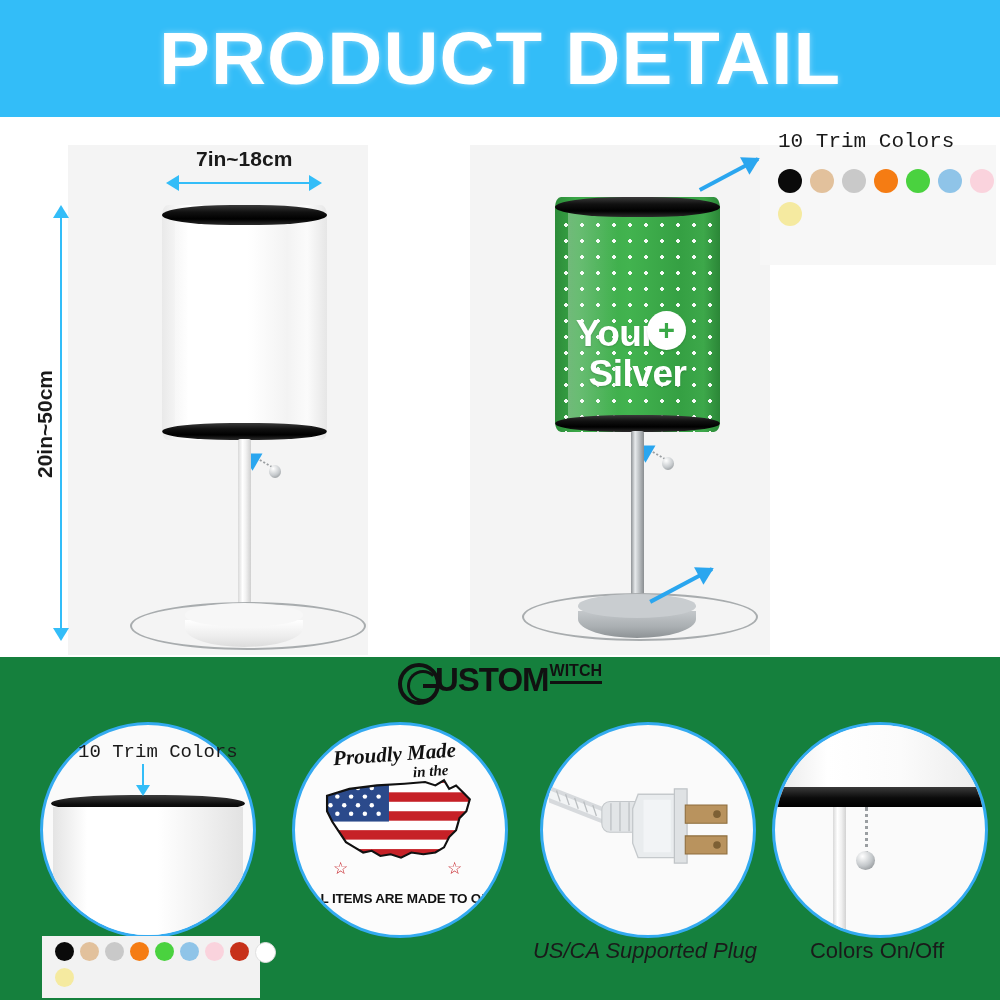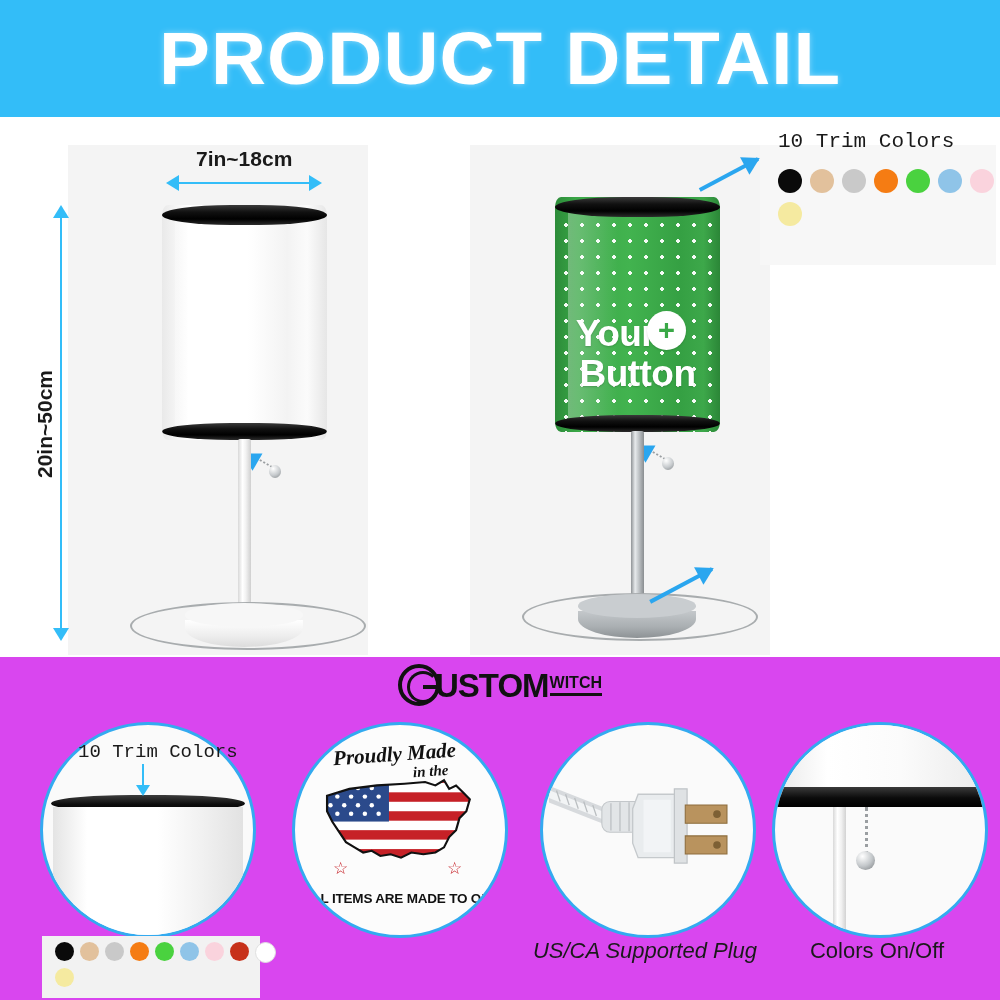--- a/index.html
+++ b/index.html
@@ -2,21 +2,21 @@
 <html><head>
 <meta charset="utf-8">
 <style>
   html,body{margin:0;padding:0;}
   body{
     width:1000px;height:1000px;overflow:hidden;
     background:#ffffff;
     font-family:"Liberation Sans", sans-serif;
     position:relative;
   }
-  .stage{position:absolute;inset:0;background:#d946ef;}
+  .stage{position:absolute;inset:0;background:#15803d;}
 
   
   .banner{
     position:absolute;left:0;top:0;width:1000px;height:117px;
     background:#33bdf8;
     display:flex;align-items:center;justify-content:center;
   }
   .banner-title{
     color:#ffffff;
     font-size:74px;
@@ -126,21 +126,21 @@
 
   
   .callout-label{position:absolute;color:#1a1a1a;font-size:19px;white-space:nowrap;
     font-family:Liberation Mono, monospace;}
   .swatch{border-radius:50%;display:inline-block;}
   .swatch-row{position:absolute;display:flex;gap:8px;}
 
   
   .logo{
     position:absolute;left:0;right:0;top:663px;height:44px;
-    display:flex;align-items:center;justify-content:center;gap:0px;
+    display:flex;align-items:flex-start;justify-content:center;gap:0px;
   }
   .logo-c{
     position:relative;width:34px;height:34px;border:4px solid #111;border-radius:50%;
     margin-right:-5px;
   }
   .logo-c:after{
     content:"";position:absolute;right:-4px;top:50%;width:17px;height:4px;background:#111;
   }
   .logo-c:before{
     content:"";position:absolute;left:5px;top:3px;width:26px;height:26px;border:3px solid #111;
@@ -247,21 +247,21 @@
 
     <div class="lamp" style="left:0;top:0;">
 
       <div class="shade shade-green" style="left:555px;top:80px;width:165px;height:235px;">
         <div class="shade-body"></div>
         <div class="dots"></div>
         <div class="shade-glow"></div>
 
         <div class="design-text" style="top:118px;font-size:37px;padding-right:44px;">Your</div>
         <div class="plus-badge" style="left:92px;top:114px;width:39px;height:39px;font-size:29px;line-height:1;">+</div>
-        <div class="design-text" style="top:158px;font-size:37px;">Button</div>
+        <div class="design-text" style="top:158px;font-size:37px;">Silver</div>
 
         <div class="trim trim-top" style="height:20px;"></div>
         <div class="trim trim-bottom" style="height:17px;"></div>
       </div>
 
       <div class="pullchain" style="left:638px;top:314px;width:2px;height:26px;">
         <div class="chain-line"></div>
       </div>
       <div class="diag-arrow" style="left:639px;top:326px;height:0;width:30px;border-top:2px dotted #9a9ea1;background:transparent;transform:rotate(30deg);"></div>
       <div style="position:absolute;left:662px;top:340px;width:12px;height:13px;border-radius:50%;

